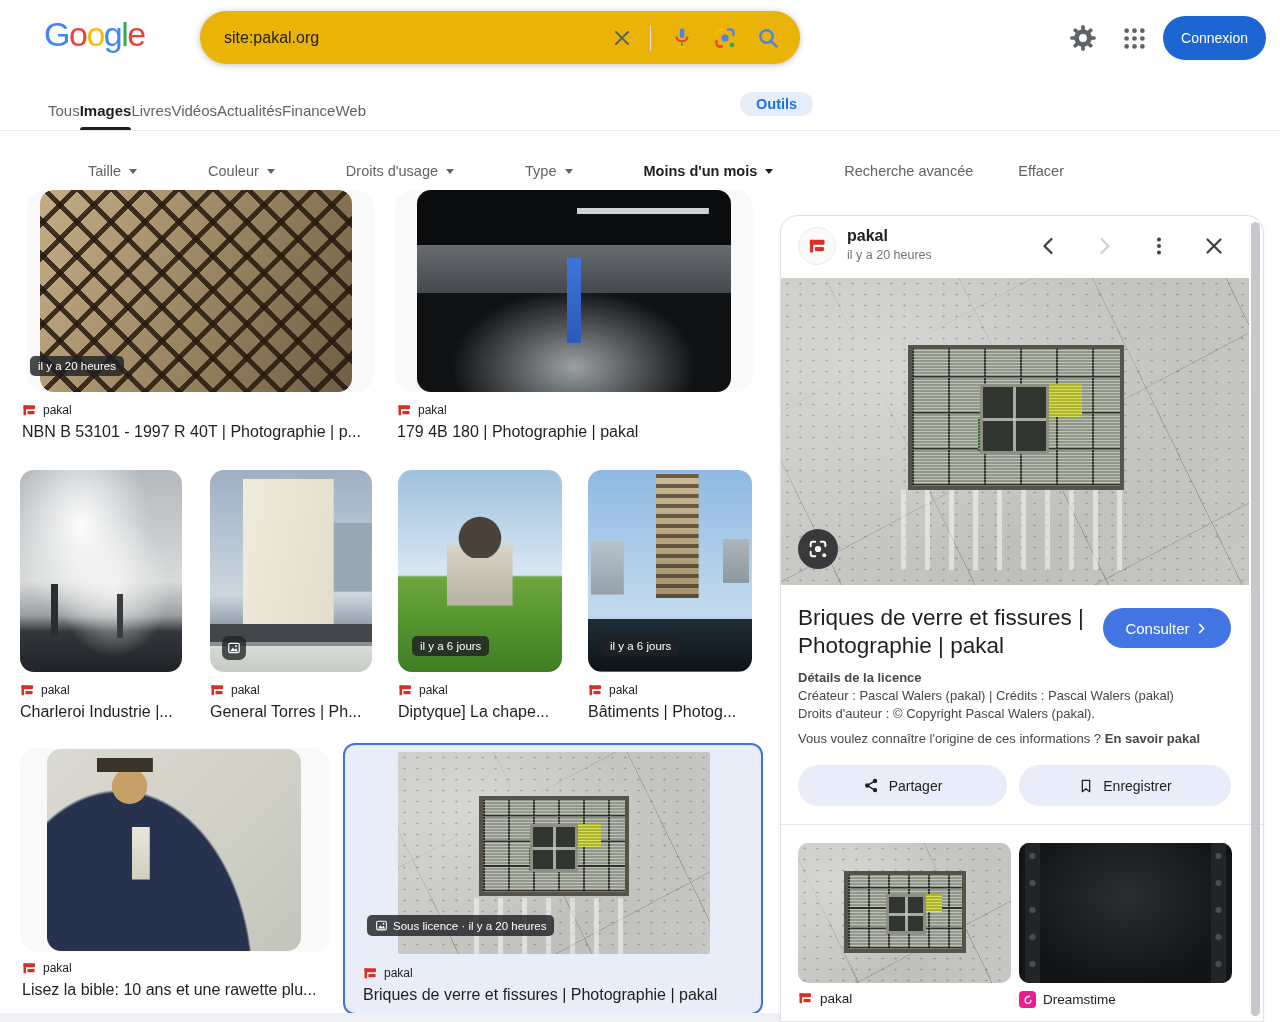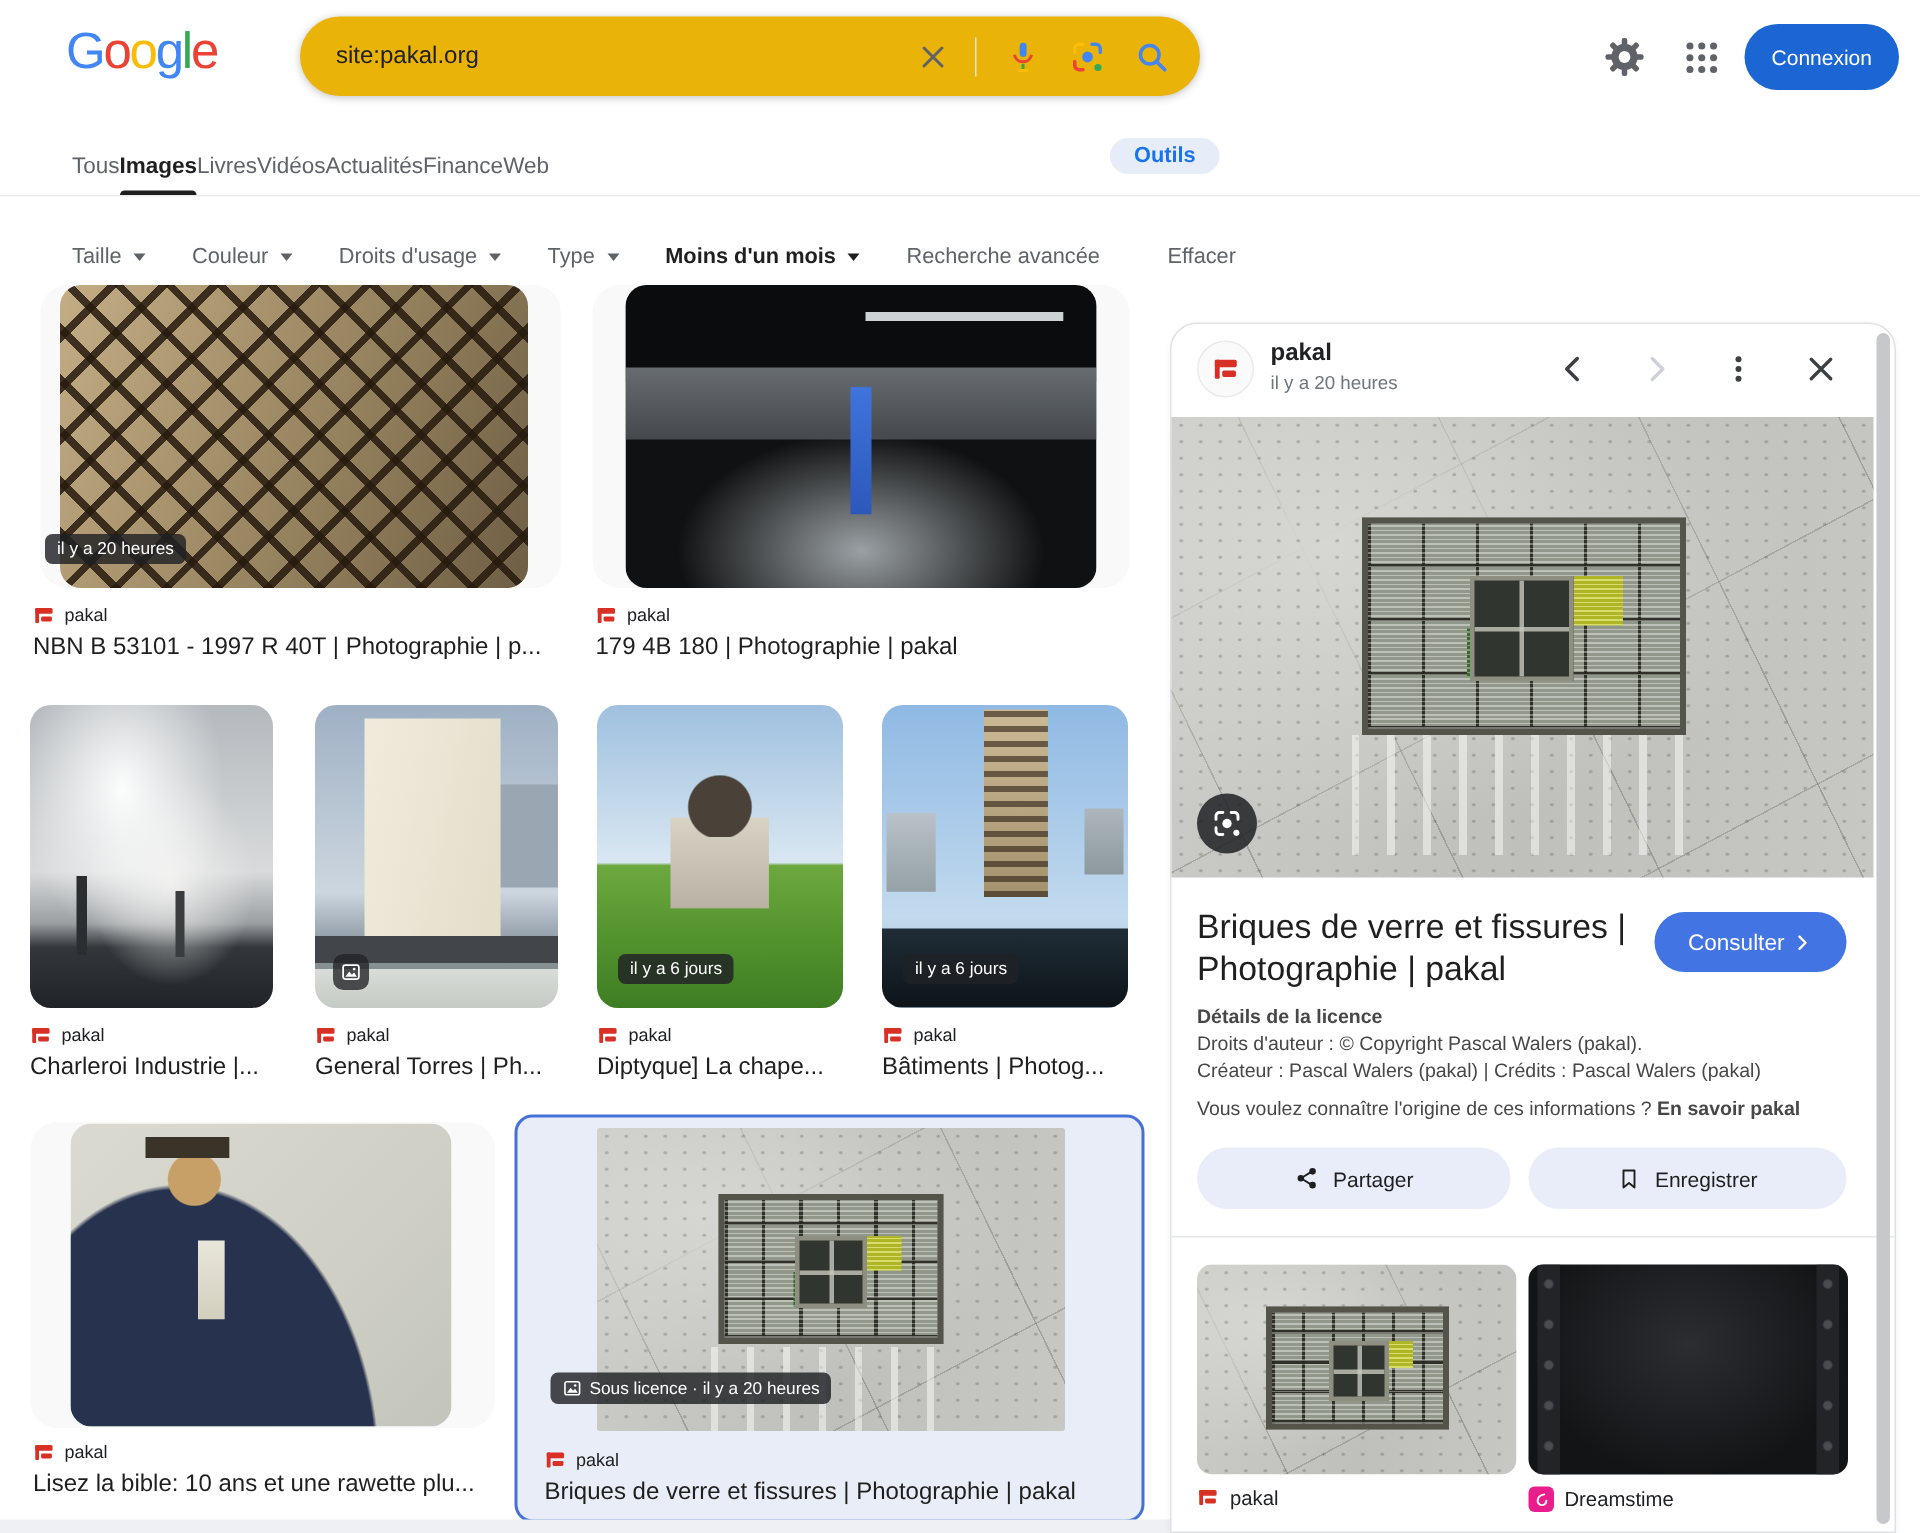--- a/index.html
+++ b/index.html
@@ -30,21 +30,21 @@
   
   .tabs{left:48px;top:90px;height:40px;display:flex;align-items:center;}
   .tab{font-size:15px;color:#5f6368;cursor:pointer;position:relative;height:40px;display:flex;align-items:center;}
   .tab.active{color:#1f1f1f;font-weight:700;}
   .tab.active::after{content:"";position:absolute;left:0;right:0;bottom:0;height:3px;background:#1f1f1f;border-radius:3px 3px 0 0;}
   .tabs-rule{left:0;top:130px;width:1280px;height:1px;background:#ebecee;}
   .tools-btn{left:740px;top:92px;height:24px;padding:0 16px;border-radius:18px;display:flex;align-items:center;font-size:14.5px;cursor:pointer;font-weight:bold;}
 
   
   .filters{left:48px;top:156px;height:30px;display:flex;align-items:center;gap:31px;font-size:14.5px;color:#5f6368;}
-  .filter{display:flex;align-items:center;cursor:pointer;white-space:nowrap;}
+  .filter{display:flex;align-items:center;cursor:pointer;white-space:nowrap;margin-left:40px;}
   .filter.active-filter{color:#1f1f1f;font-weight:700;}
   .caret{width:0;height:0;border-left:4px solid transparent;border-right:4px solid transparent;border-top:5px solid currentColor;margin-left:8px;display:inline-block;}
   .filter.clear-btn{margin-left:14px;}
 
   
   .card{border-radius:18px;background:#f9f9fa;}
   .thumb{position:absolute;border-radius:14px;overflow:hidden;cursor:pointer;text-align:center;}
   .badge{
     position:absolute;background:rgba(32,33,36,.82);color:#fff;font-size:11.5px;
     padding:4px 8px;border-radius:5px;white-space:nowrap;display:flex;align-items:center;gap:5px;
@@ -489,22 +489,22 @@
 
   <div class="abs consulter" style="background: rgb(66, 116, 227);">
     <span>Consulter</span>
     <svg width="15" height="15" viewBox="0 0 24 24">
         <path d="M9 5.5 L15.5 12 L9 18.5" fill="none" stroke="#fff" stroke-width="2.6" stroke-linecap="round" stroke-linejoin="round"></path>
       </svg>
   </div>
 
   <div class="abs lic">
     <div class="hd">Détails de la licence</div>
+    <div>Créateur : Pascal Walers (pakal) | Crédits : Pascal Walers (pakal)</div>
     <div>Droits d'auteur : © Copyright Pascal Walers (pakal).</div>
-    <div>Créateur : Pascal Walers (pakal) | Crédits : Pascal Walers (pakal)</div>
     <div class="origin">
       <span>Vous voulez connaître l'origine de ces informations ?</span>
       <span> </span>
       <span class="more">En savoir pakal</span>
     </div>
   </div>
 
   <div class="abs chip share" style="background: rgb(233, 237, 250);">
     <svg width="17" height="17" viewBox="0 0 24 24">
       <g stroke="#1f1f1f" stroke-width="1.8" fill="#1f1f1f">

